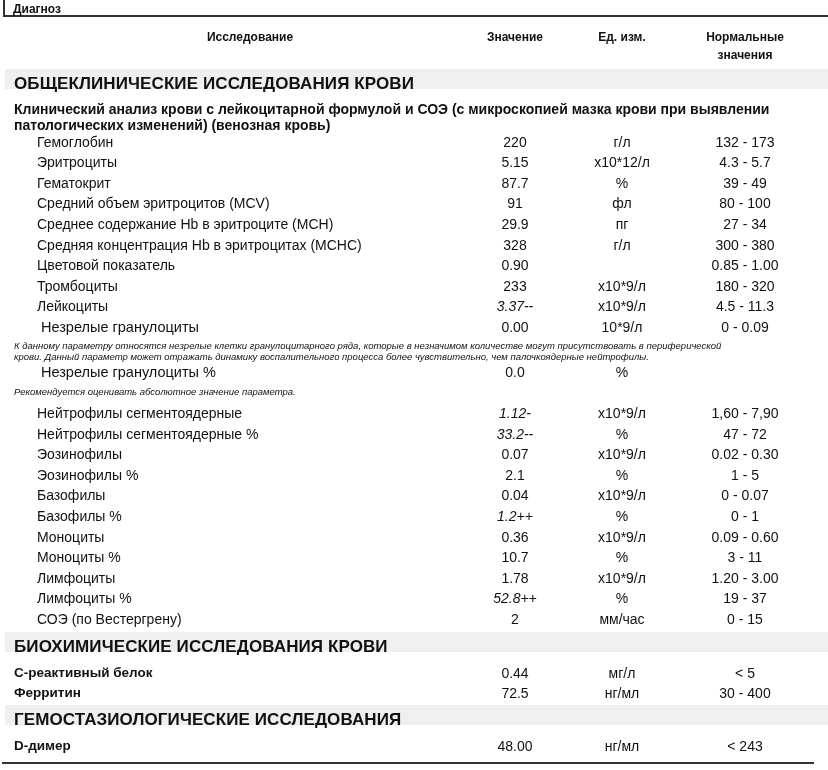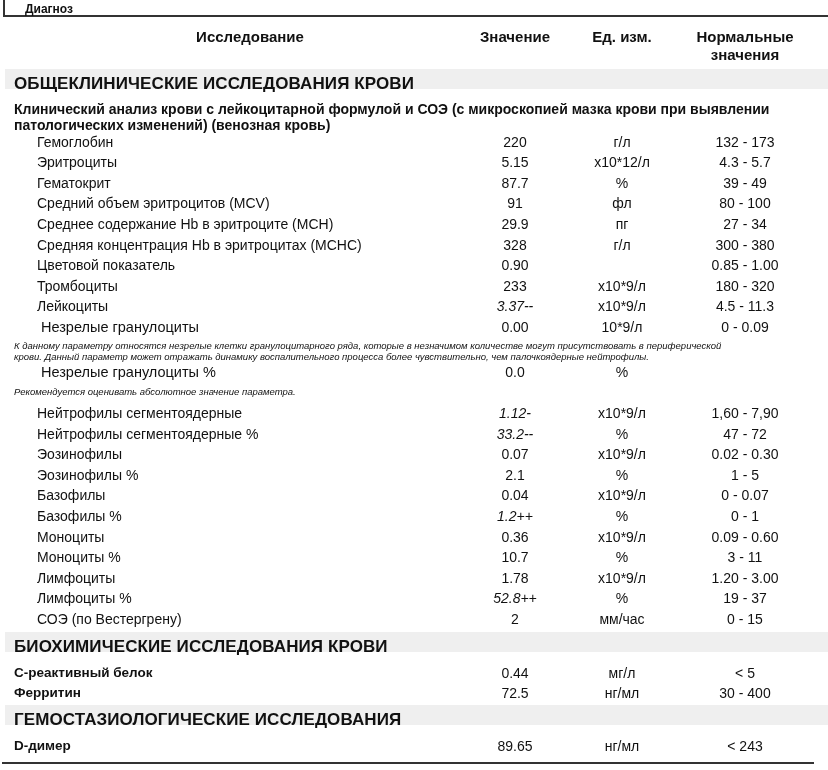--- a/index.html
+++ b/index.html
@@ -6,23 +6,23 @@
     body {
       width: 828px; height: 770px; overflow: hidden; position: relative;
       font-family: "Liberation Sans", sans-serif; color: #111;
     }
     .diag-box {
       position: absolute; left: 3px; top: -2px; width: 830px; height: 19px;
       border-left: 2px solid #333; border-bottom: 2px solid #333;
       box-sizing: border-box;
     }
     .diag-label {
-      position: absolute; left: 13px; top: 2px; font-size: 12px; font-weight: bold; margin-left: 12px;
-    }
-    .hdr { position: absolute; font-size: 15px; font-weight: bold; text-align: center; line-height: 18px; }
+      position: absolute; left: 13px; top: 2px; font-size: 12px; font-weight: bold;
+    }
+    .hdr { position: absolute; font-size: 12px; font-weight: bold; text-align: center; line-height: 18px; }
     .band {
       position: absolute; left: 5px; right: 0; background: #efefef; height: 20px;
     }
     .band span {
       position: absolute; left: 9px; top: 5px; font-size: 17px; font-weight: bold; letter-spacing: 0.1px;
     }
     .subtitle {
       position: absolute; left: 14px; top: 101px; width: 815px;
       font-size: 14px; font-weight: bold; line-height: 16px;
     }
@@ -217,18 +217,18 @@
   <span class="val">72.5</span>
   <span class="unit">нг/мл</span>
   <span class="norm">30 - 400</span>
 </div>
 
 <div class="band" style="top:705px;">
   <span>ГЕМОСТАЗИОЛОГИЧЕСКИЕ ИССЛЕДОВАНИЯ</span>
 </div>
 <div class="row" style="top:738px;">
   <span class="name bold">D-димер</span>
-  <span class="val">89.65</span>
+  <span class="val">48.00</span>
   <span class="unit">нг/мл</span>
   <span class="norm">&lt; 243</span>
 </div>
 
 <div class="bottom-line"></div>
 
 </body></html>

